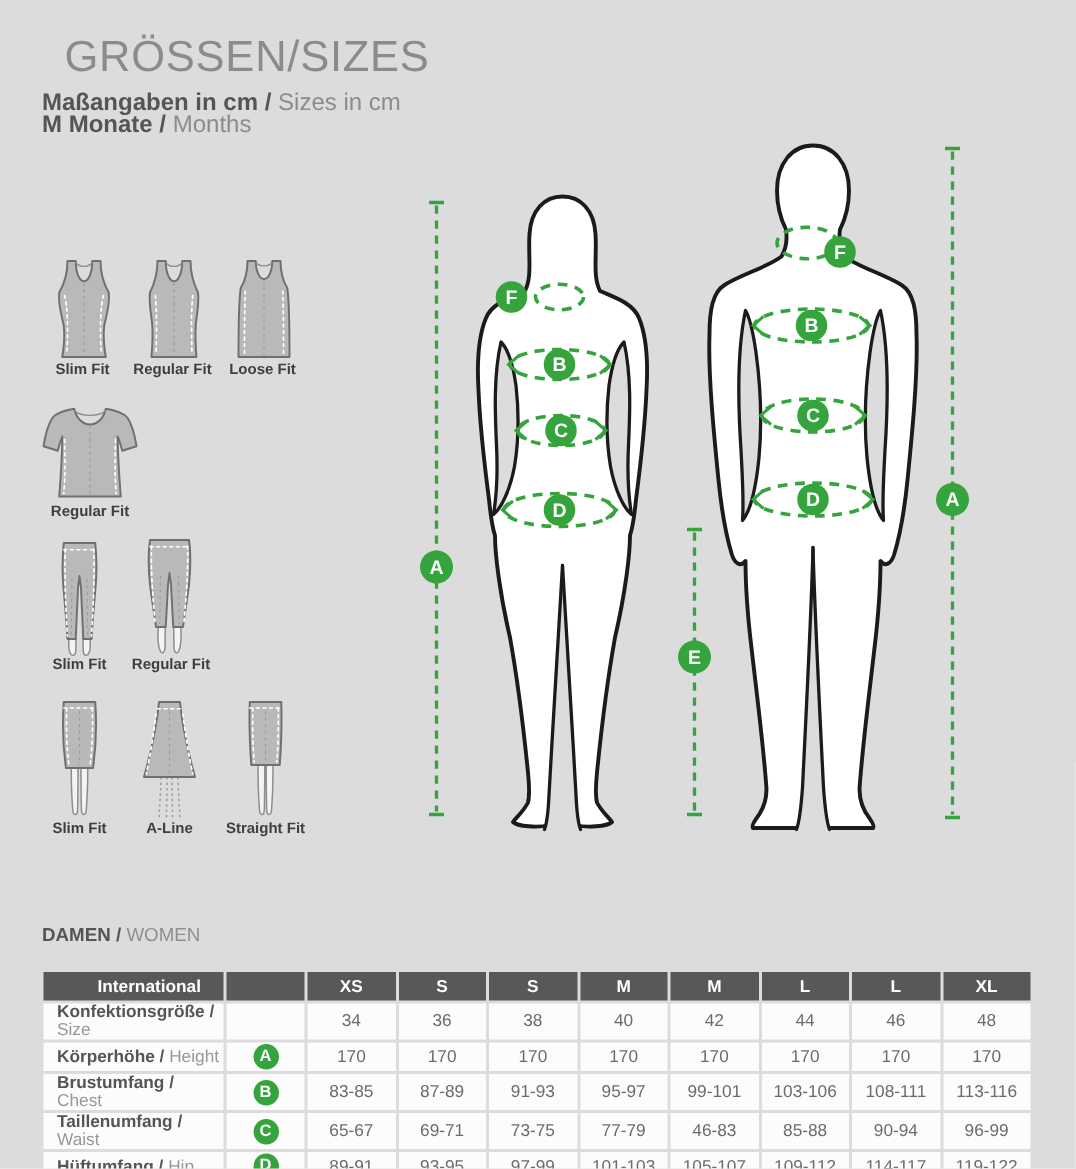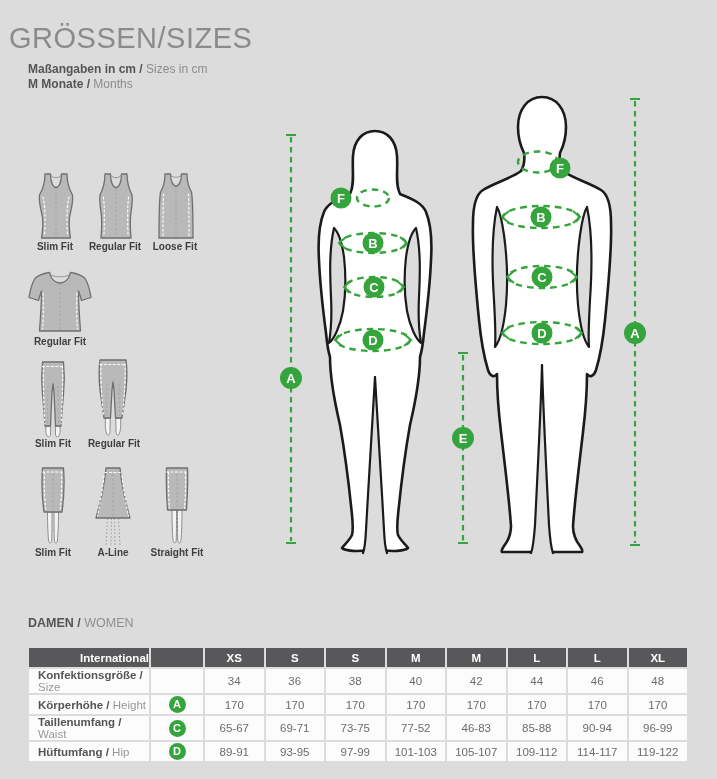--- a/index.html
+++ b/index.html
@@ -1,20 +1,20 @@
 <!DOCTYPE html>
 <html style="--background: #dcdcdc; --accent-green: #35a43c; --table-header: #58585a; --garment-fill: #b9b9b9; --garment-stroke: #6f6f6f;"><head>
 <meta charset="utf-8">
 <style>
   html,body{margin:0;padding:0}
   .page{position:relative;width:717px;height:779px;background:var(--background,#dcdcdc);
         font-family:"Liberation Sans",sans-serif;overflow:hidden}
-  .title{position:absolute;left:9px;top:22px;margin:0;font-size:29px;font-weight:300;
+  .title{position:absolute;left:43px;top:22px;margin:0;font-size:29px;font-weight:300;
          letter-spacing:.5px;color:#8b8b8b}
-  .legend{position:absolute;left:28px;top:62px;font-size:12px;line-height:14.5px;color:#8c8c8c}
+  .legend{position:absolute;left:28px;top:62px;font-size:16px;line-height:14.5px;color:#8c8c8c}
   .legend b{color:#555}
   .fit-label{position:absolute;width:90px;text-align:center;font-size:10px;font-weight:bold;color:#3f3f3f}
   svg.garment{position:absolute}
   .gbody{fill:var(--garment-fill,#b9b9b9);stroke:var(--garment-stroke,#6f6f6f);stroke-width:1.3;stroke-linejoin:round}
   .seam{fill:none;stroke:#fff;stroke-width:1.1;stroke-dasharray:2 2.4;stroke-linecap:round}
   .seam-dark{fill:none;stroke:#9a9a9a;stroke-width:.7;stroke-dasharray:2 2.4}
   .neckline{fill:none;stroke:#8f8f8f;stroke-width:.9}
   .limb{fill:#f4f4f4;stroke:#8d8d8d;stroke-width:1}
   .limb-dotted{fill:none;stroke:#9b9b9b;stroke-width:1;stroke-dasharray:1.6 2}
   .figures{position:absolute;left:270px;top:85px}
@@ -27,21 +27,21 @@
   .mellipse{stroke:var(--accent-green,#35a43c);stroke-width:2.4;stroke-dasharray:6.5 5;fill:none}
   .mchev{stroke:var(--accent-green,#35a43c);stroke-width:2;fill:none}
   .mcircle{fill:var(--accent-green,#35a43c)}
   .mletter{fill:#fff;font-family:"Liberation Sans",sans-serif;font-size:13px;font-weight:bold;text-anchor:middle}
   .section-title{position:absolute;left:28px;top:616px;font-size:12.5px;font-weight:bold;color:#555}
   .section-title .lt{font-weight:normal;color:#8f8f8f}
   table.size-table{position:absolute;left:27px;top:646px;width:662px;border-collapse:separate;
         border-spacing:2px;table-layout:fixed;font-size:11.5px}
   .size-table th{background:var(--table-header,#58585a);color:#fff;font-weight:bold;height:19px;
         padding:0;text-align:center;font-size:11.5px}
-  .size-table th.first{text-align:right;padding-left:21px}
+  .size-table th.first{text-align:center;padding-left:21px}
   .size-table td{background:#fcfcfc;height:19px;padding:0;text-align:center;color:#6b6b6b}
   .size-table td.label{text-align:left;padding-left:9px}
   .size-table td.label b{color:#555}
   .size-table td.label .en{color:#979797}
   .tmark{display:inline-block;width:17px;height:17px;line-height:17px;border-radius:50%;
         background:var(--accent-green,#35a43c);color:#fff;font-weight:bold;font-size:11px;
         text-align:center;vertical-align:middle}
 </style>
 </head>
 <body>
@@ -253,26 +253,38 @@
       <td>170</td>
       <td>170</td>
       <td>170</td>
       <td>170</td>
       <td>170</td>
       <td>170</td>
       <td>170</td>
       <td>170</td>
     </tr>
     <tr>
+      <td class="label"><b>Brustumfang /</b> <span class="en">Chest</span></td>
+      <td><span class="tmark">B</span></td>
+      <td>83-85</td>
+      <td>87-89</td>
+      <td>91-93</td>
+      <td>95-97</td>
+      <td>99-101</td>
+      <td>103-106</td>
+      <td>108-111</td>
+      <td>113-116</td>
+    </tr>
+    <tr>
       <td class="label"><b>Taillenumfang /</b> <span class="en">Waist</span></td>
       <td><span class="tmark">C</span></td>
       <td>65-67</td>
       <td>69-71</td>
       <td>73-75</td>
-      <td>77-52</td>
+      <td>77-79</td>
       <td>46-83</td>
       <td>85-88</td>
       <td>90-94</td>
       <td>96-99</td>
     </tr>
     <tr>
       <td class="label"><b>Hüftumfang /</b> <span class="en">Hip</span></td>
       <td><span class="tmark">D</span></td>
       <td>89-91</td>
       <td>93-95</td>

